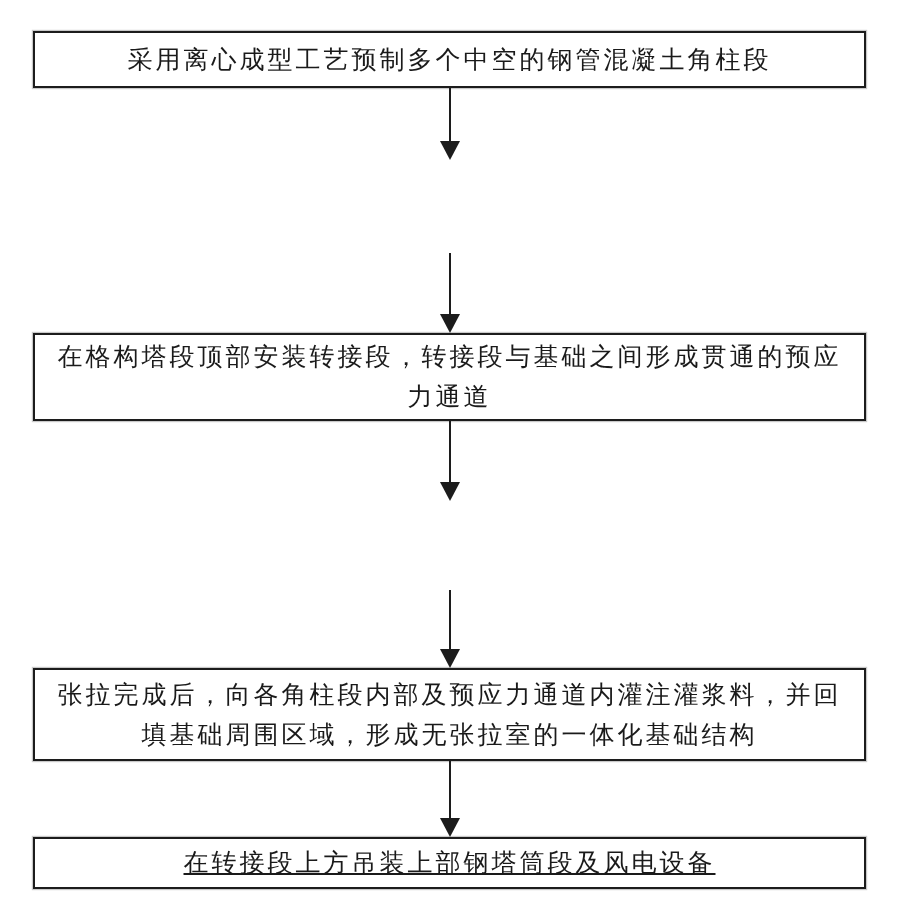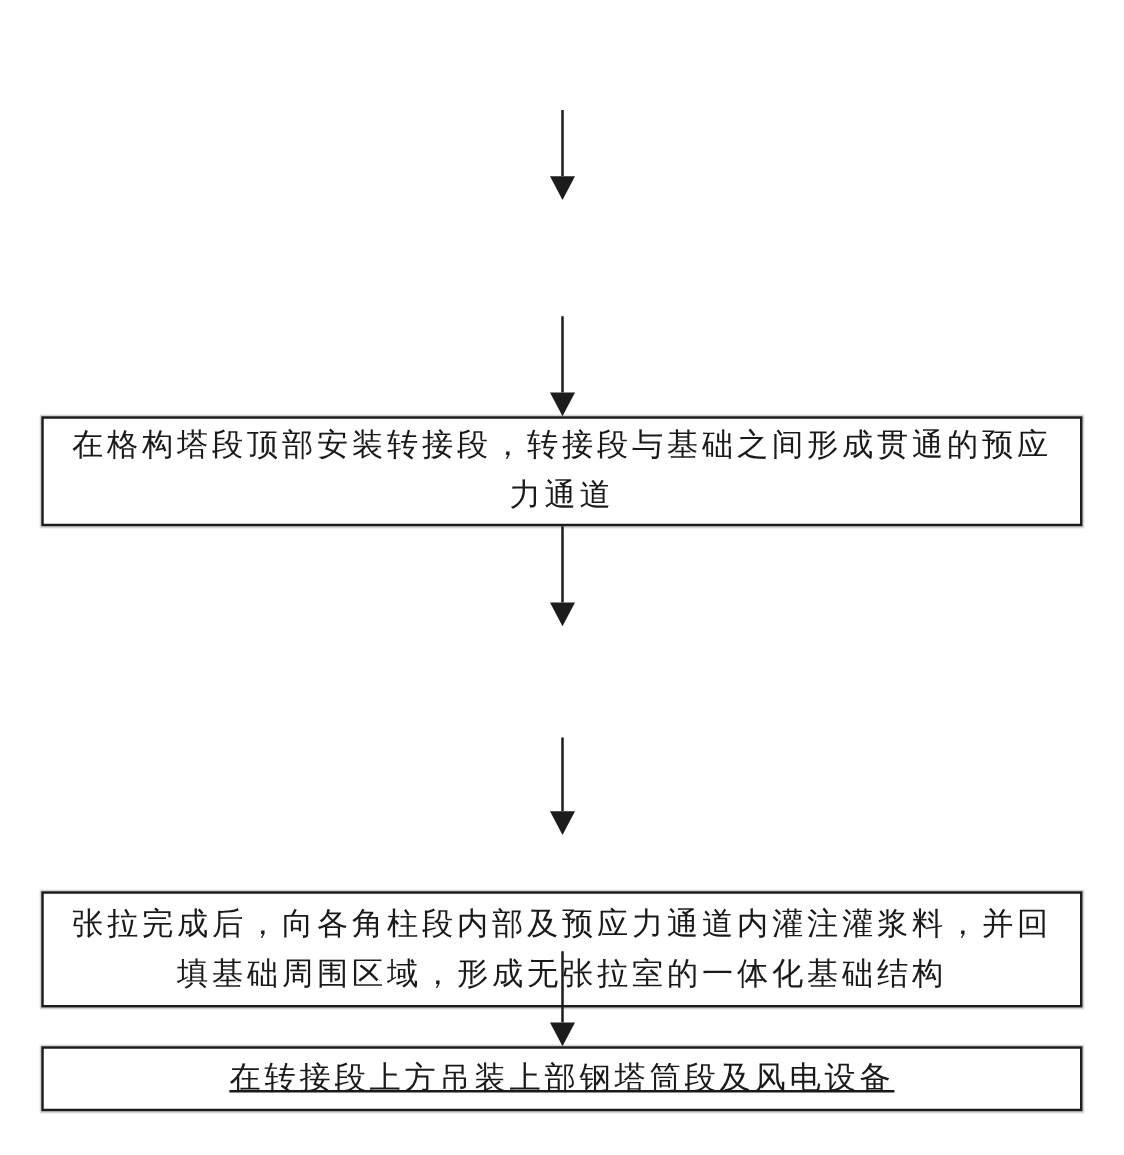--- a/index.html
+++ b/index.html
@@ -52,33 +52,34 @@
     flex: 0 0 auto;
     border-left: 10px solid transparent;
     border-right: 10px solid transparent;
     border-top: 19px solid #1c1c1c;
   }
   
   #box1 { top: 31px;  height: 57px; }
   #box2 { top: 160px; height: 93px; }
   #box3 { top: 333px; height: 88px; }
   #box4 { top: 501px; height: 89px; }
-  #box5 { top: 668px; height: 93px; margin-top: 45px; }
+  #box5 { top: 668px; height: 93px; }
   #box6 { top: 837px; height: 52px; text-decoration: underline; }
   #arrow1 { top: 88px;  height: 72px; }
   #arrow2 { top: 253px; height: 80px; }
   #arrow3 { top: 421px; height: 80px; }
   #arrow4 { top: 590px; height: 78px; }
   #arrow5 { top: 761px; height: 76px; }
 </style>
 </head>
 <body>
 
 <div id="page">
 
+  <div id="box1" class="flow-box">采用离心成型工艺预制多个中空的钢管混凝土角柱段</div>
 
   <div id="arrow1" class="arrow">
     <div class="arrow-line"></div>
     <div class="arrow-head"></div>
   </div>
 
 
   <div id="arrow2" class="arrow">
     <div class="arrow-line"></div>
     <div class="arrow-head"></div>

